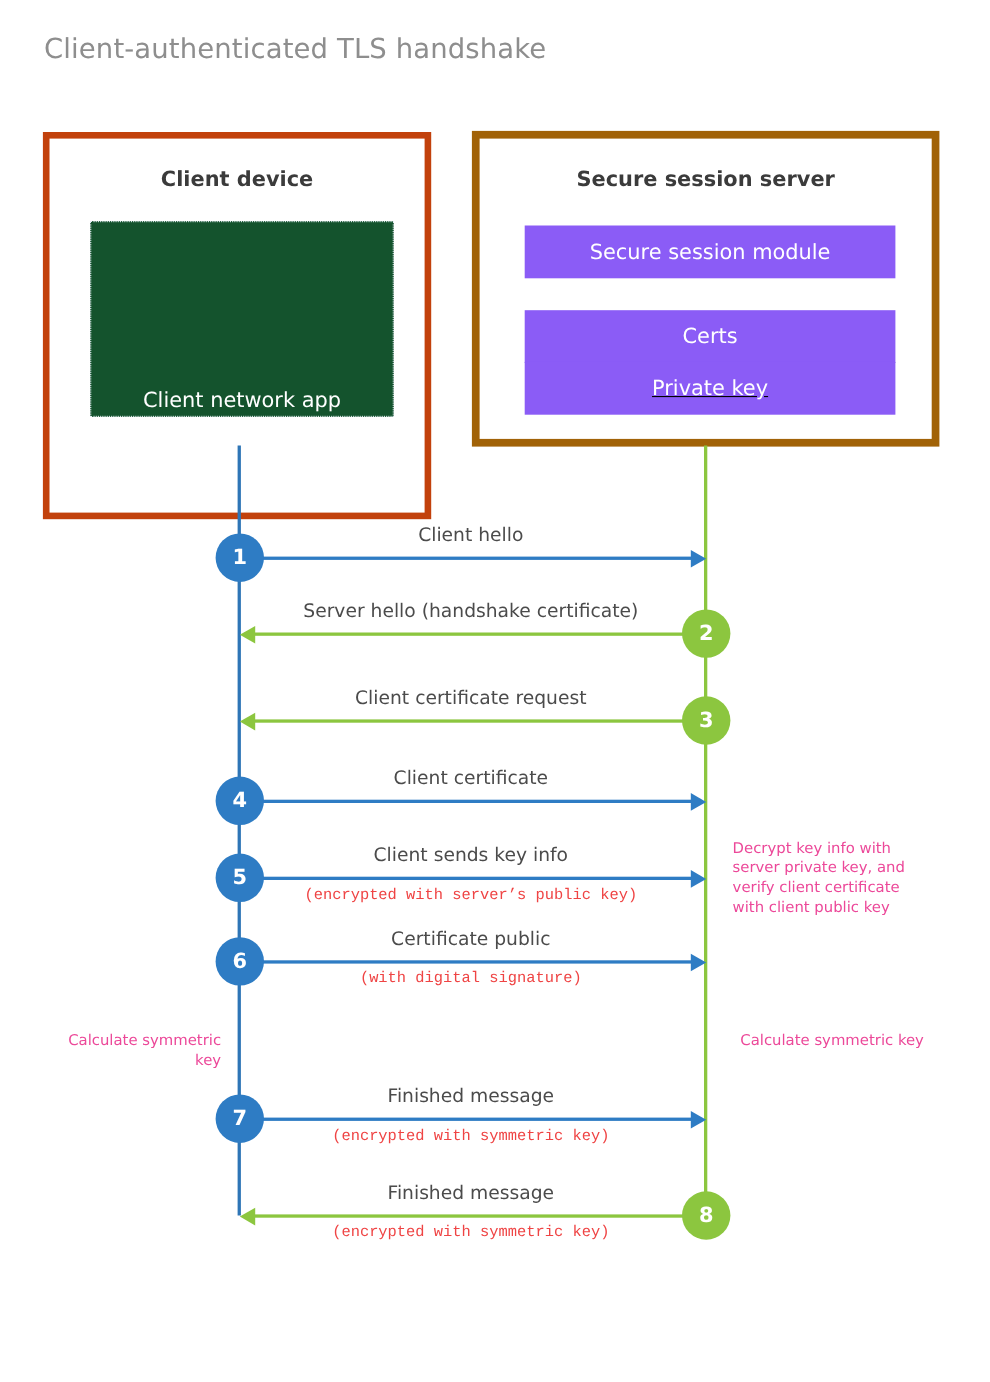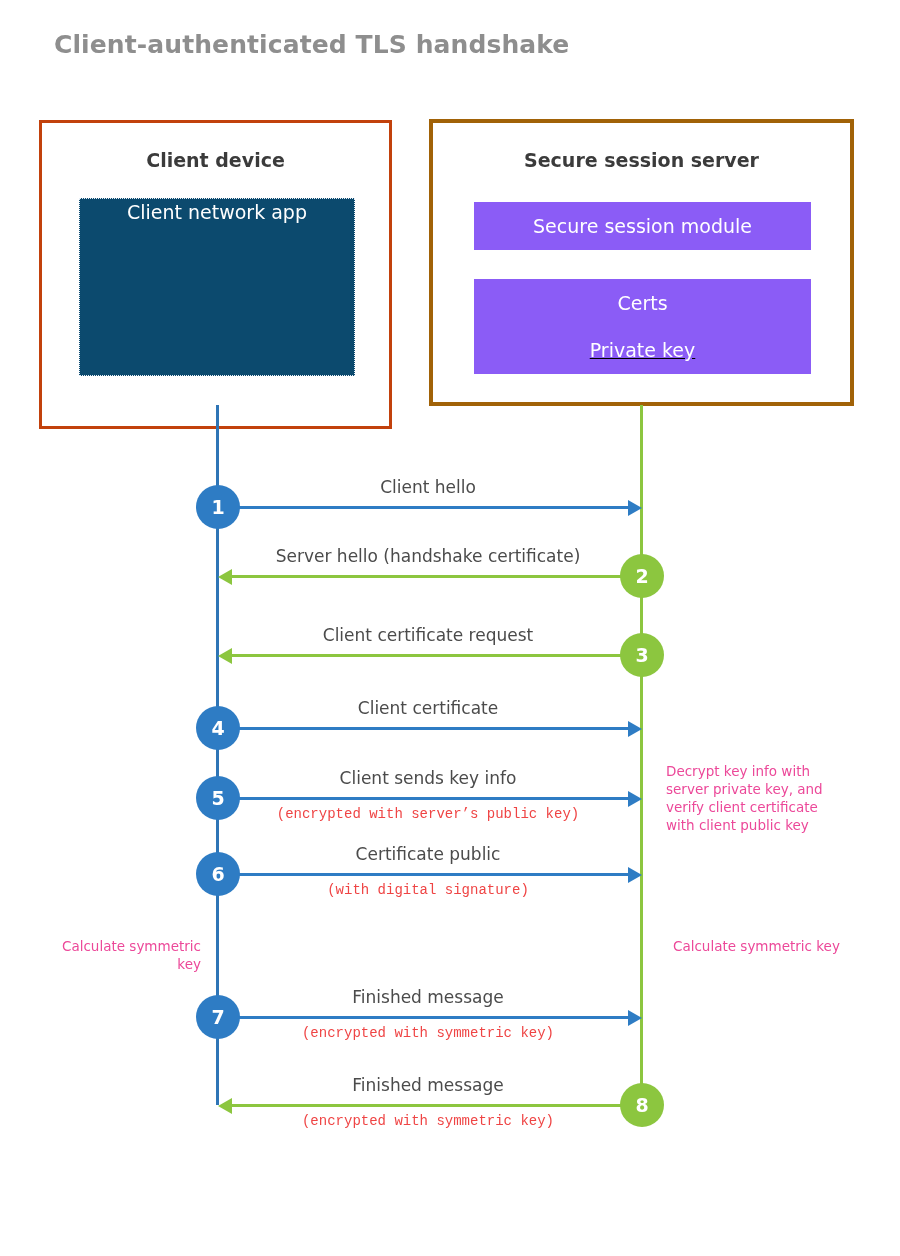--- a/index.html
+++ b/index.html
@@ -11,72 +11,72 @@
     width: 900px;
     height: 1256px;
     position: relative;
     font-family: "DejaVu Sans", "Liberation Sans", sans-serif;
     overflow: hidden;
   }
 
   
   #diagram-title {
     position: absolute;
-    left: 54px;
+    left: 40px;
     top: 30px;
     font-size: 25px;
-    font-weight: 700;
+    font-weight: 400;
     color: #8e8e8e;
     letter-spacing: 0.1px;
     white-space: nowrap;
   }
 
   
   .actor-box {
     position: absolute;
     background: #ffffff;
     box-sizing: border-box;
   }
   #client-device-box {
     left: 39px;
     top: 120px;
     width: 353px;
-    height: 309px;
-    border: 3px solid #c2410c;
+    height: 352px;
+    border: 6px solid #c2410c;
   }
   #secure-session-server-box {
     left: 429px;
     top: 119px;
     width: 425px;
     height: 287px;
-    border: 4px solid #a16207;
+    border: 7px solid #a16207;
   }
   .actor-title {
     position: absolute;
     left: 0;
     right: 0;
     top: 26px;
     text-align: center;
     font-size: 19px;
     font-weight: bold;
     color: #3b3b3b;
   }
 
   
   #client-network-app {
     position: absolute;
     left: 37px;
     top: 75px;
     width: 276px;
     height: 178px;
-    background: #0c4a6e;
+    background: #14532d;
     box-sizing: border-box;
     border: 1px dotted #e9f1f9;
     display: flex;
-    align-items: flex-start;
+    align-items: flex-end;
     justify-content: center;
   }
   #client-network-app-label {
     color: #ffffff;
     font-size: 19px;
     line-height: 27px;
     text-align: center;
     width: 200px;
   }
 

